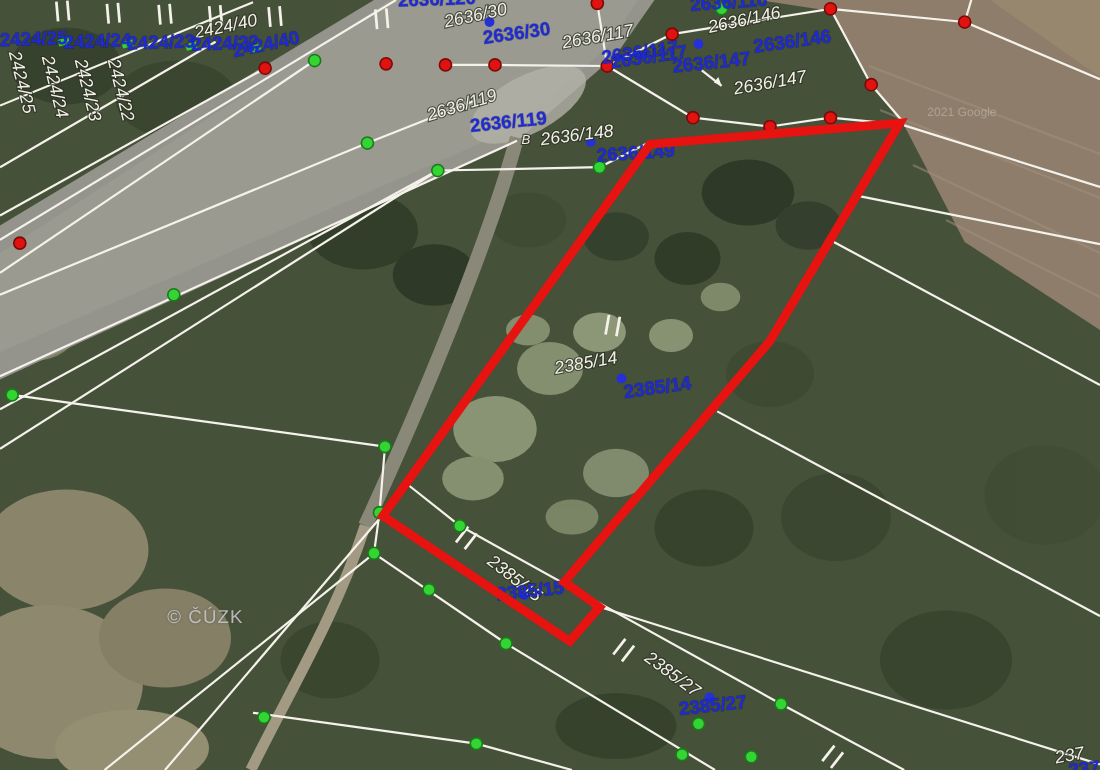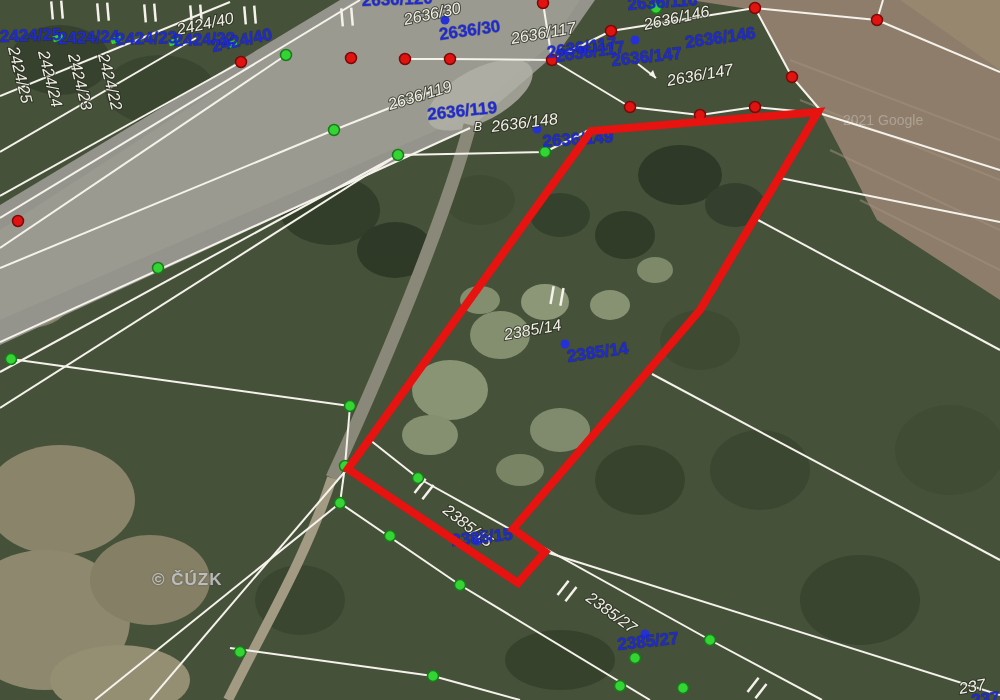--- a/index.html
+++ b/index.html
@@ -1,23 +1,23 @@
 <!DOCTYPE html>
 <html><head>
 <meta charset="utf-8">
 <style>
   html,body{margin:0;padding:0;background:#222;}
   #stage{position:relative;width:1000px;height:700px;overflow:hidden;
          font-family:"Liberation Sans",sans-serif;background:#46513a;}
   #stage svg{position:absolute;left:0;top:0;}
   .wm{position:absolute;pointer-events:none;}
-  #cuzk-wm{left:152px;top:570px;font-size:17px;font-weight:bold;
+  #cuzk-wm{left:152px;top:551px;font-size:17px;font-weight:normal;
            color:rgba(205,205,205,.85);letter-spacing:1px;
            text-shadow:0 0 2px rgba(60,60,60,.6);}
-  #google-wm{left:843px;top:96px;font-size:14px;color:rgba(255,255,255,.28);margin-top:16px;}
+  #google-wm{left:843px;top:96px;font-size:11px;color:rgba(255,255,255,.28);}
   text.lbl-w{font-family:"Liberation Sans",sans-serif;font-style:italic;
              fill:#f2efe4;paint-order:stroke;stroke:rgba(40,45,35,.75);stroke-width:2px;}
   text.lbl-b{font-family:"Liberation Sans",sans-serif;font-weight:bold;
              paint-order:stroke;stroke:rgba(10,12,60,.35);stroke-width:1px;}
 </style>
 </head>
 <body>
 
 <div id="stage">
 

